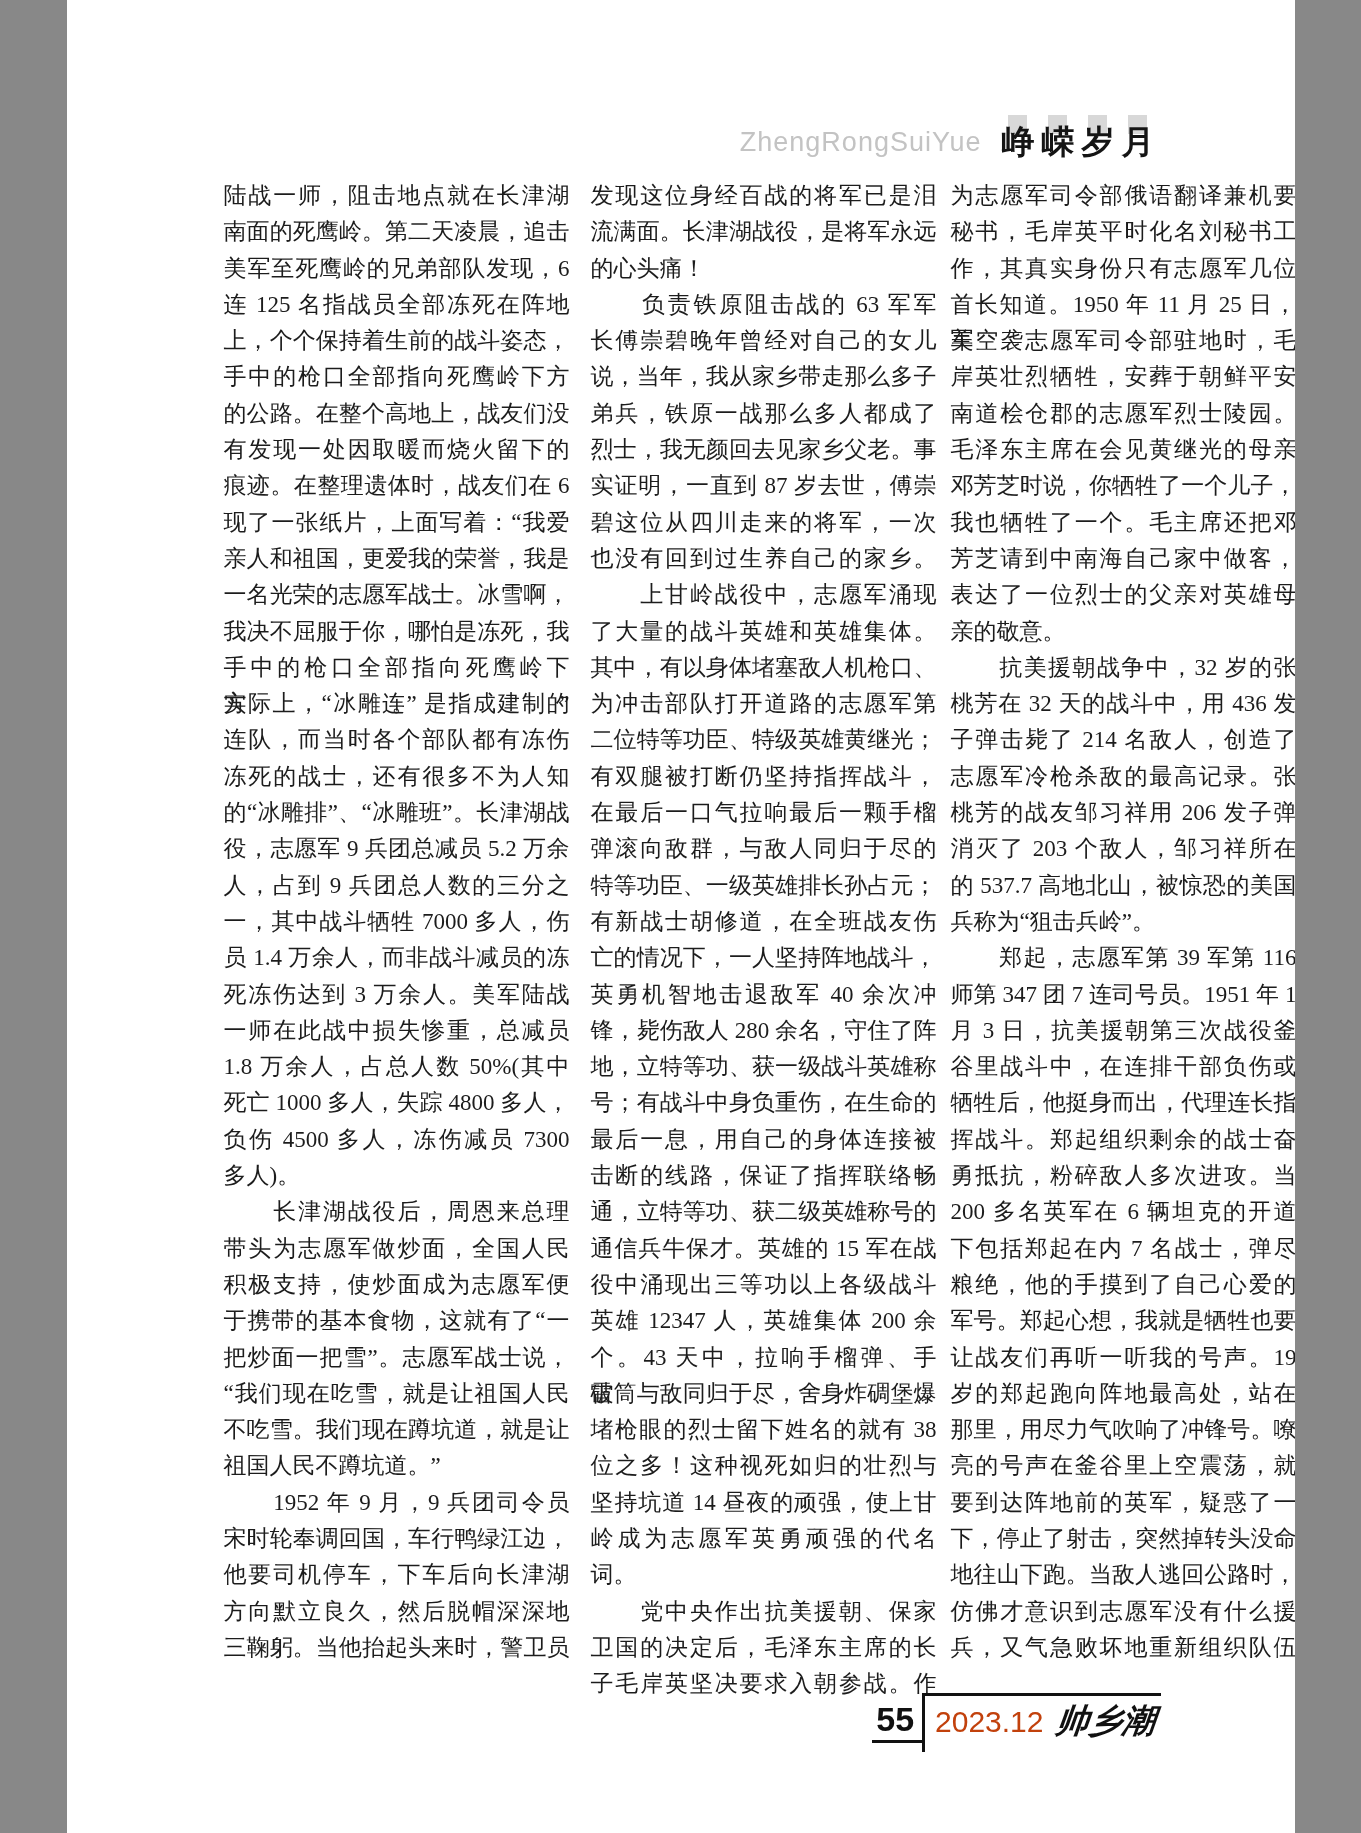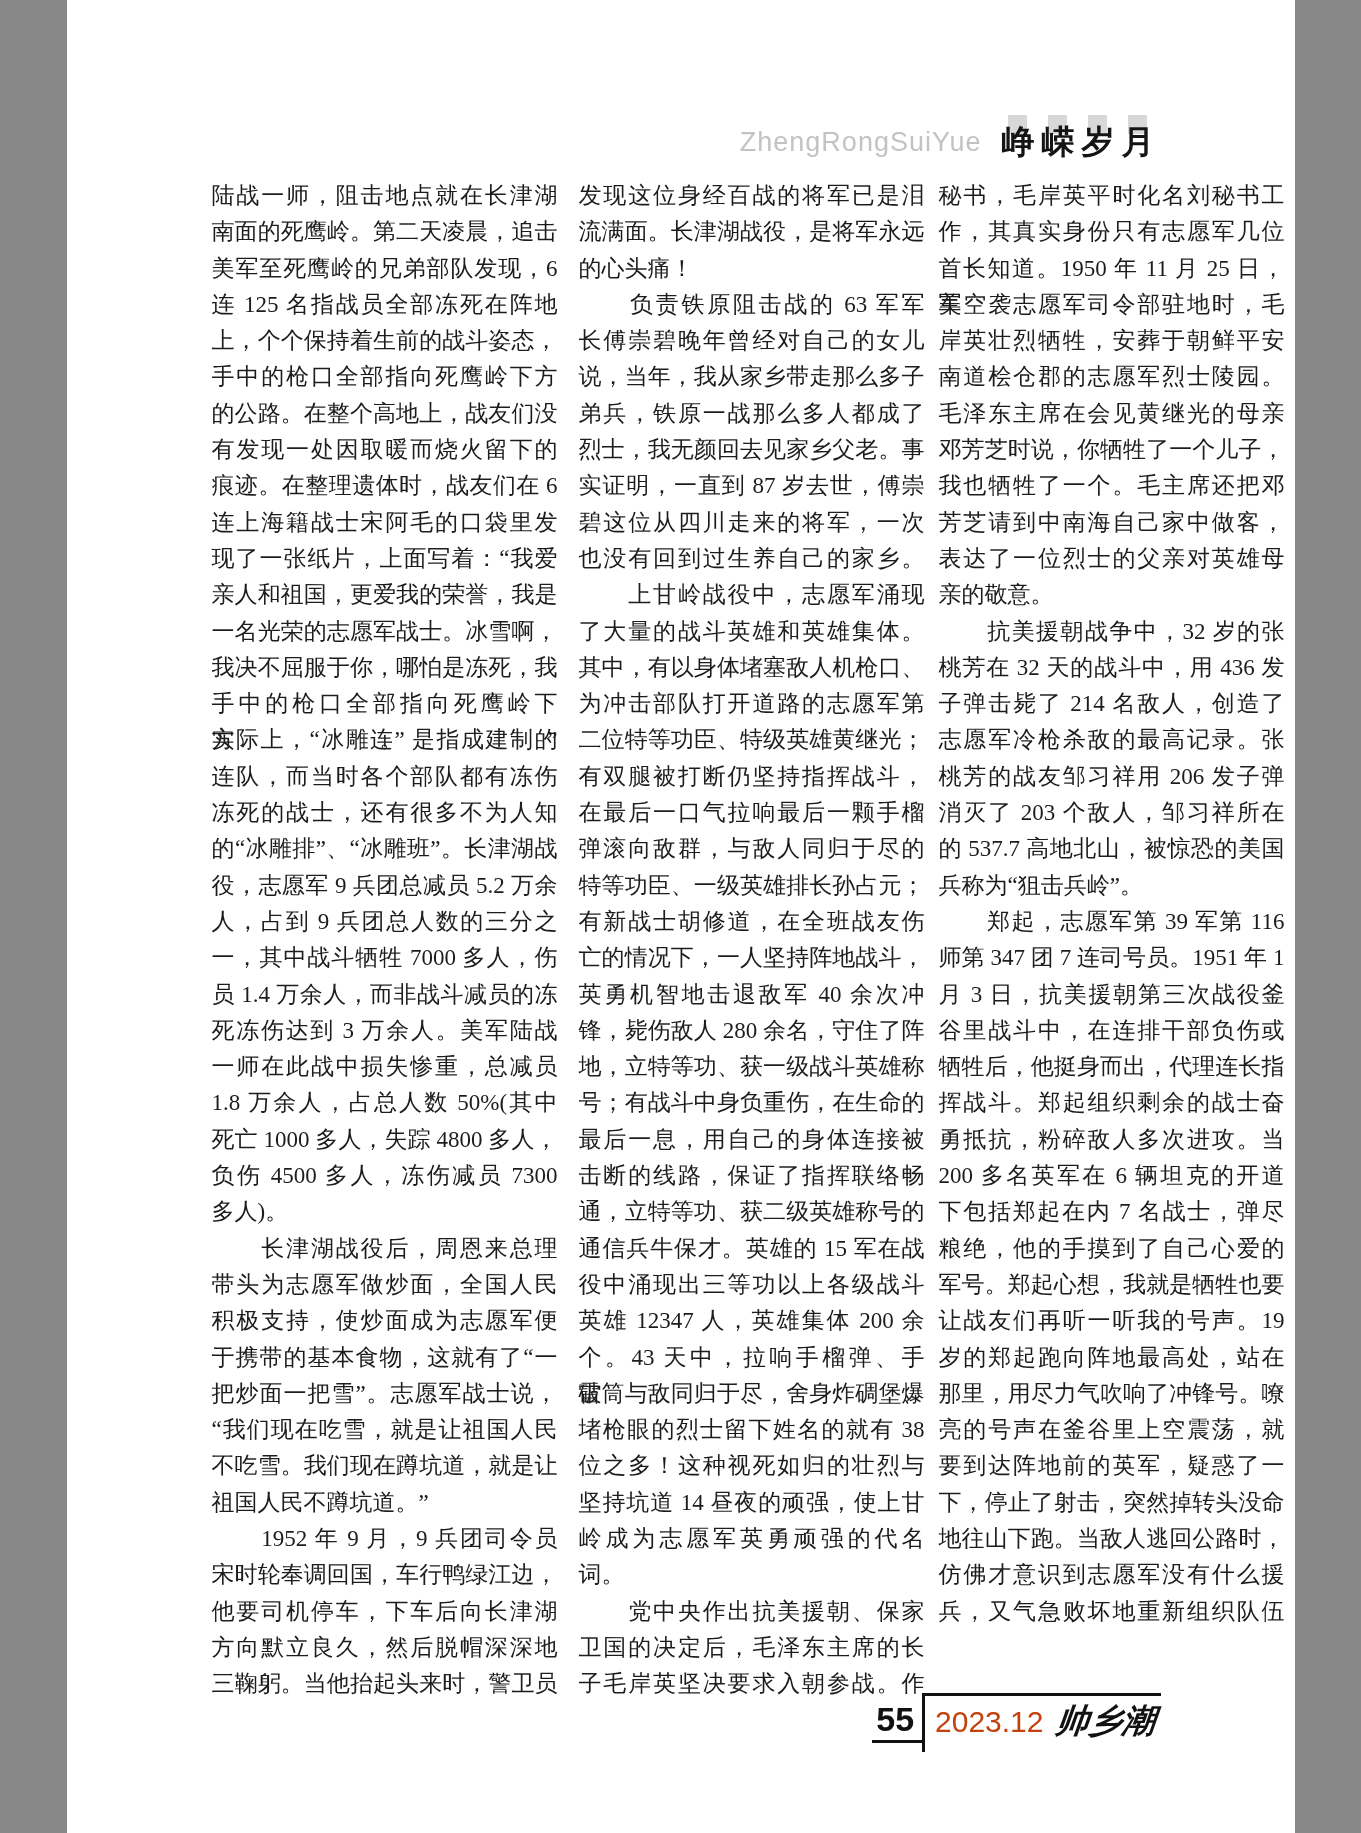--- a/index.html
+++ b/index.html
@@ -28,21 +28,21 @@
   }
   .tchar::before{
     content:"";position:absolute;z-index:-1;
     width:19px;height:19px;background:#d8d8d8;
     top:-9px;left:6px;
   }
   
   .col{
     position:absolute;top:178px;width:346px;
     font-family:"Liberation Serif",serif;
-    font-size:23px;line-height:36.3px;color:#1c1c1c;
+    font-size:23px;line-height:36.3px;color:#1c1c1c;margin-left:12px;
   }
   .col-1{left:145px;}
   .col-2{left:512px;}
   .col-3{left:872px;}
   .line{
     text-align:justify;
     text-align-last:justify;
     height:36.3px;overflow:visible;white-space:normal;
   }
   .line.end{
@@ -97,21 +97,20 @@
   <div class="col col-1">
       <div class="line">陆战一师，阻击地点就在长津湖</div>
       <div class="line">南面的死鹰岭。第二天凌晨，追击</div>
       <div class="line">美军至死鹰岭的兄弟部队发现，6</div>
       <div class="line">连 125 名指战员全部冻死在阵地</div>
       <div class="line">上，个个保持着生前的战斗姿态，</div>
       <div class="line">手中的枪口全部指向死鹰岭下方</div>
       <div class="line">的公路。在整个高地上，战友们没</div>
       <div class="line">有发现一处因取暖而烧火留下的</div>
       <div class="line">痕迹。在整理遗体时，战友们在 6</div>
-      <div class="line">连上海籍战士宋阿毛的口袋里发</div>
       <div class="line">现了一张纸片，上面写着：“我爱</div>
       <div class="line">亲人和祖国，更爱我的荣誉，我是</div>
       <div class="line">一名光荣的志愿军战士。冰雪啊，</div>
       <div class="line">我决不屈服于你，哪怕是冻死，我</div>
       <div class="line">手中的枪口全部指向死鹰岭下方。”</div>
       <div class="line">实际上，“冰雕连” 是指成建制的</div>
       <div class="line">连队，而当时各个部队都有冻伤</div>
       <div class="line">冻死的战士，还有很多不为人知</div>
       <div class="line">的“冰雕排”、“冰雕班”。长津湖战</div>
       <div class="line">役，志愿军 9 兵团总减员 5.2 万余</div>
@@ -178,20 +177,21 @@
       <div class="line">位之多！这种视死如归的壮烈与</div>
       <div class="line">坚持坑道 14 昼夜的顽强，使上甘</div>
       <div class="line">岭成为志愿军英勇顽强的代名</div>
       <div class="line end">词。</div>
       <div class="line">　　党中央作出抗美援朝、保家</div>
       <div class="line">卫国的决定后，毛泽东主席的长</div>
       <div class="line">子毛岸英坚决要求入朝参战。作</div>
     </div>
 
   <div class="col col-3">
+      <div class="line">为志愿军司令部俄语翻译兼机要</div>
       <div class="line">秘书，毛岸英平时化名刘秘书工</div>
       <div class="line">作，其真实身份只有志愿军几位</div>
       <div class="line">首长知道。1950 年 11 月 25 日，美</div>
       <div class="line">军空袭志愿军司令部驻地时，毛</div>
       <div class="line">岸英壮烈牺牲，安葬于朝鲜平安</div>
       <div class="line">南道桧仓郡的志愿军烈士陵园。</div>
       <div class="line">毛泽东主席在会见黄继光的母亲</div>
       <div class="line">邓芳芝时说，你牺牲了一个儿子，</div>
       <div class="line">我也牺牲了一个。毛主席还把邓</div>
       <div class="line">芳芝请到中南海自己家中做客，</div>

